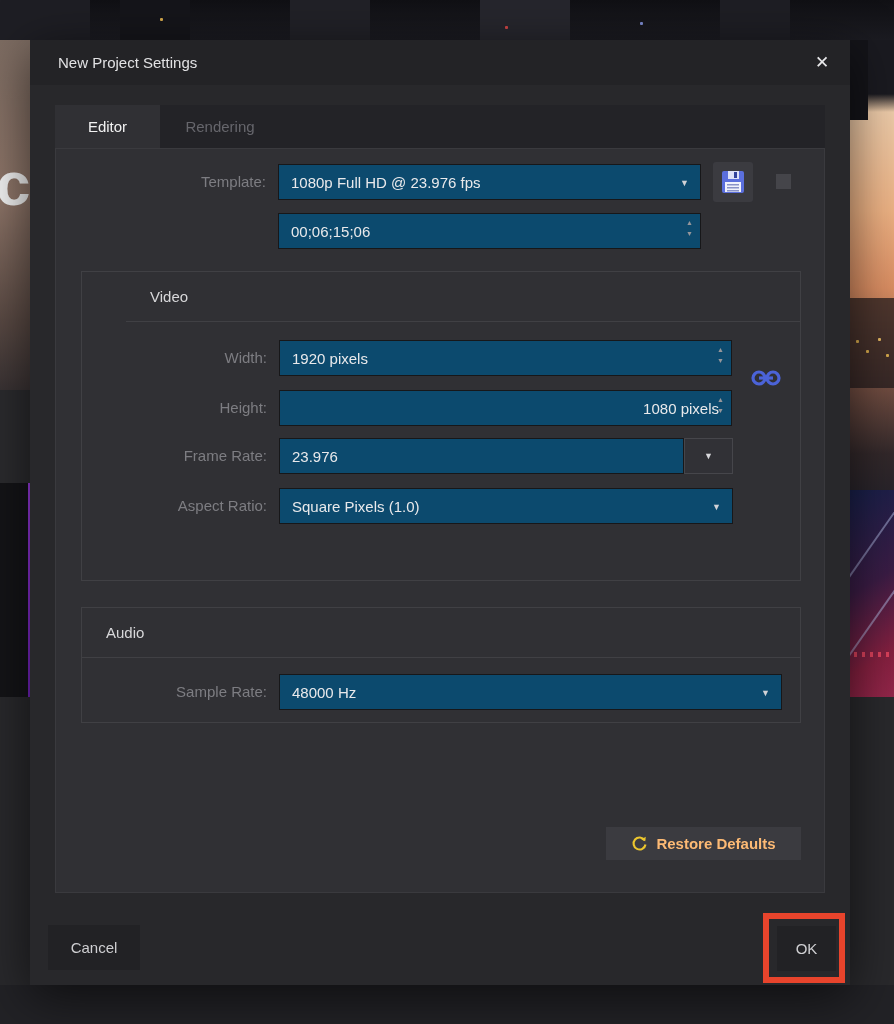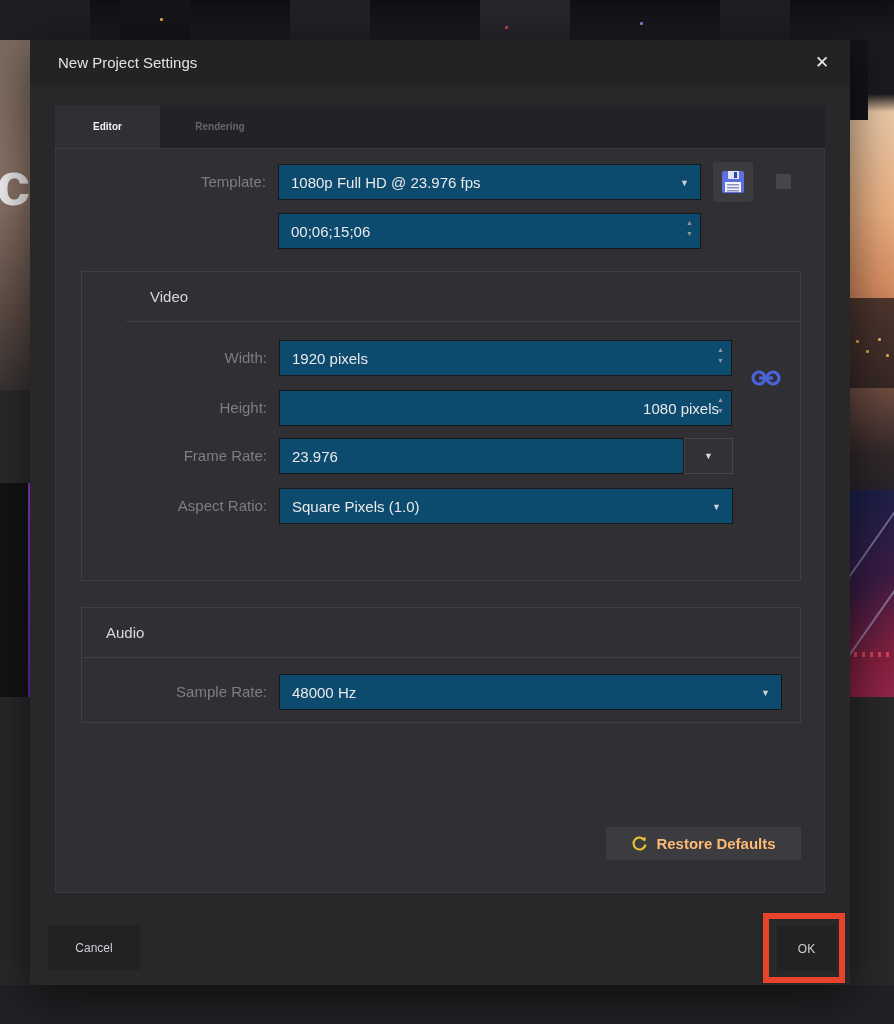--- a/index.html
+++ b/index.html
@@ -35,21 +35,21 @@
 
   
   #dialog { left:30px; top:40px; width:820px; height:945px; background:#28282b;
     box-shadow:0 12px 48px rgba(0,0,0,.6); }
   #titlebar { left:0; top:0; width:820px; height:45px; background:#232326; display:flex; align-items:center; }
   #title { margin-left:28px; color:#e2e2e4; font-size:15px; }
   #close-btn { position:absolute; right:16px; top:11px; width:24px; height:24px; color:#e8e8ea;
     font-size:17px; text-align:center; line-height:24px; cursor:pointer; }
 
   #tabstrip { left:25px; top:65px; width:770px; height:43px; background:#232327; display:flex; }
-  .tab { height:43px; display:flex; align-items:center; justify-content:center; font-size:10px; cursor:pointer;font-weight:bold; }
+  .tab { height:43px; display:flex; align-items:center; justify-content:center; font-size:15px; cursor:pointer; }
   .tab.active { width:105px; background:#303034; color:#f2f2f2; }
   .tab.inactive { width:120px; color:#66666c; }
 
   #panel { left:25px; top:108px; width:770px; height:745px; background:#303034; border:1px solid #3a3a3e; }
 
   .lbl { position:absolute; height:36px; line-height:36px; color:#7d7d82; font-size:15px; text-align:right; }
   .field { position:absolute; height:36px; background:#0c4a6e; border:1px solid #171719;
     color:#e9e9eb; font-size:15px; display:flex; align-items:center; padding:0 12px; }
   .dd-arrow { position:absolute; right:11px; top:13px; font-size:9px; color:#d2d2d6; }
   .spinner { position:absolute; right:7px; top:5px; display:flex; flex-direction:column; gap:4px;
@@ -64,21 +64,21 @@
   #save-btn { position:absolute; left:657px; top:13px; width:40px; height:40px; background:#3b3b40;
     border-radius:3px; display:flex; align-items:center; justify-content:center; cursor:pointer; }
   #tpl-extra { position:absolute; left:720px; top:25px; width:15px; height:15px; background:#4c4c52; opacity:.75; }
 
   #link-icon { position:absolute; left:668px; top:96px; width:32px; height:20px; }
 
   #restore-btn { position:absolute; left:550px; top:678px; width:195px; height:33px; background:#3b3b40;
     display:flex; align-items:center; justify-content:center; gap:8px; cursor:pointer; }
   #restore-btn span { color:#fdba74; font-size:15px; font-weight:bold; }
 
-  .footer-btn { position:absolute; height:45px; background:#222225; color:#cfcfd2; font-size:12px;
+  .footer-btn { position:absolute; height:45px; background:#222225; color:#cfcfd2; font-size:15px;
     display:flex; align-items:center; justify-content:center; cursor:pointer; }
   #cancel-btn { left:18px; top:885px; width:92px; }
   #ok-btn { left:747px; top:886px; width:59px; }
   #target-highlight { position:absolute; left:733px; top:873px; width:82px; height:70px;
     border:6px solid #e8442c; pointer-events:none; }
 </style>
 </head>
 <body>
 
 <div class="abs" id="bg-top">

